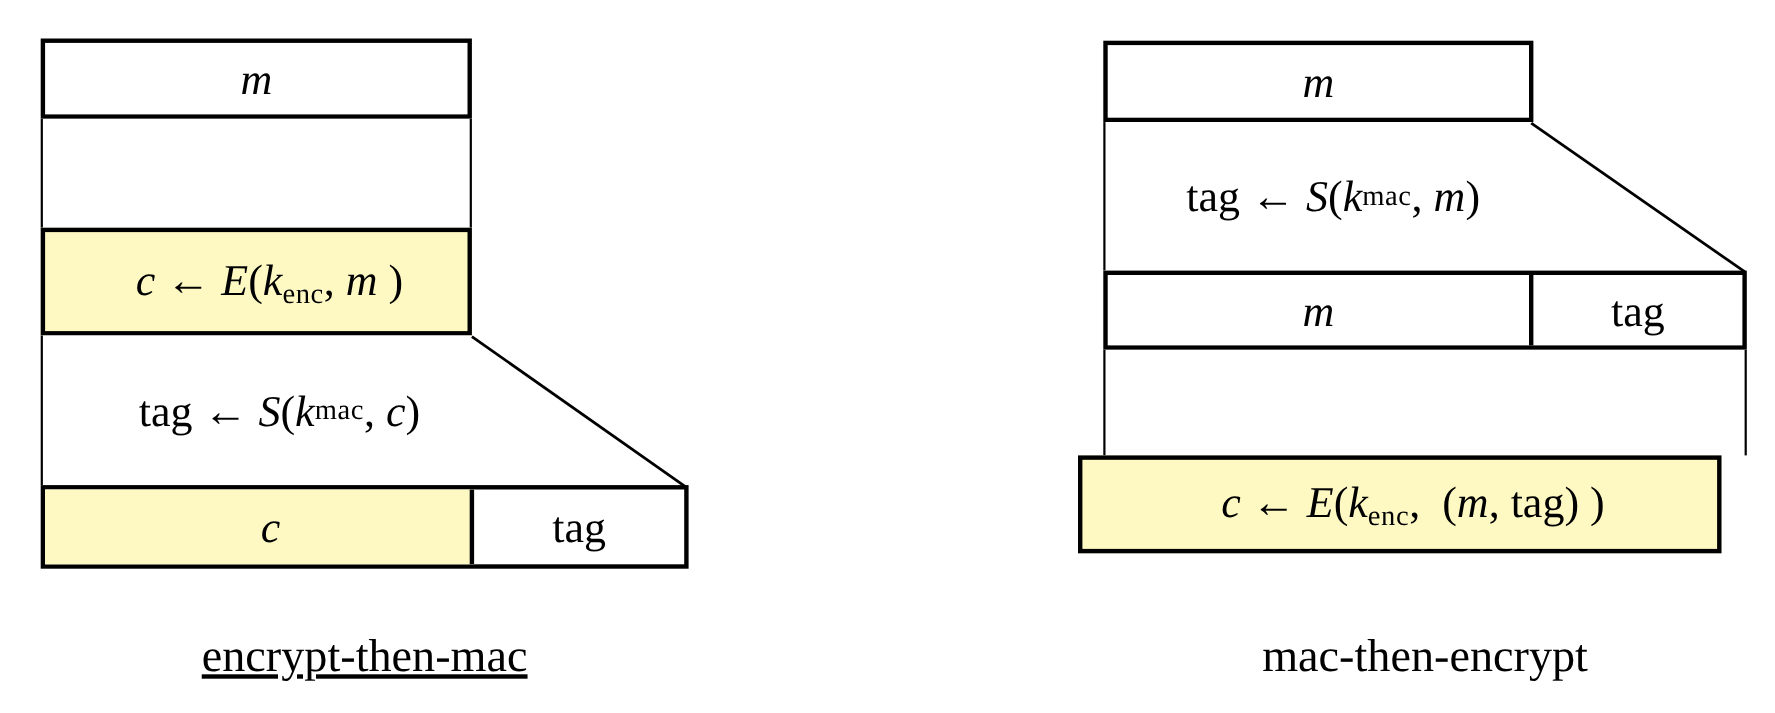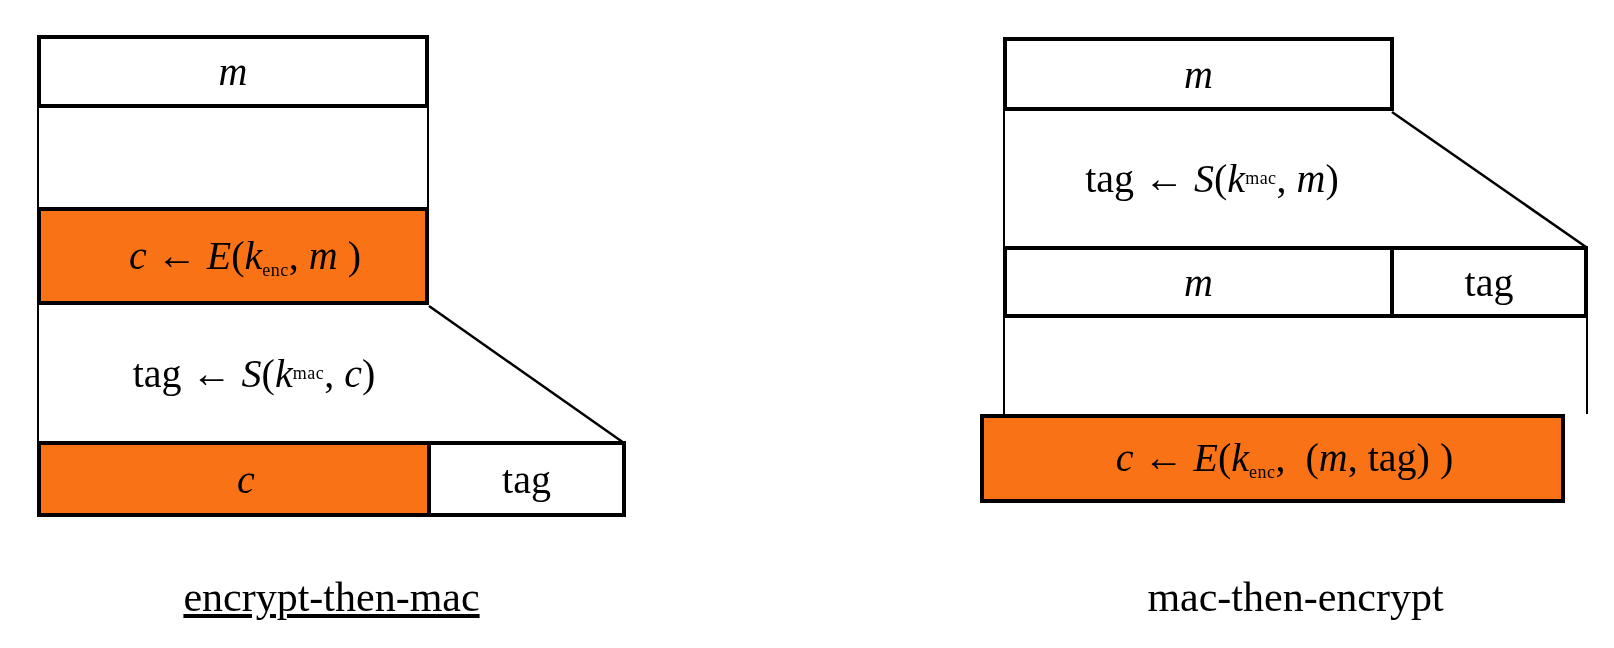--- a/index.html
+++ b/index.html
@@ -14,21 +14,21 @@
   }
   .abs { position: absolute; box-sizing: border-box; }
   .box {
     border: 4px solid #000000;
     background: #ffffff;
     display: flex;
     align-items: center;
     justify-content: center;
     font-size: 40px;
   }
-  .gray { background: #f97316; padding-left: 24px; }
+  .gray { background: #fef9c3; padding-left: 24px; }
   .gap-region {
     background: #ffffff;
     border-left: 2px solid #000000;
     border-right: 2px solid #000000;
   }
   .open-region {
     background: #ffffff;
     border-left: 2px solid #000000;
   }
   .step-text {
@@ -53,21 +53,21 @@
   .cell.divided { border-right: 4px solid #000000; }
   .caption {
     text-align: center;
     font-size: 42px;
     line-height: 1.1;
   }
   .seg-it { font-style: italic; }
   .seg-rm { font-style: normal; }
   .seg-sub {
     font-style: normal;
-    font-size: 18px;
+    font-size: 26px;
     vertical-align: -7px;
     letter-spacing: 0.5px;
   }
   .overlay { position: absolute; left: 0; top: 0; pointer-events: none; }
 </style>
 </head>
 <body>
 
 <div class="canvas">
 

